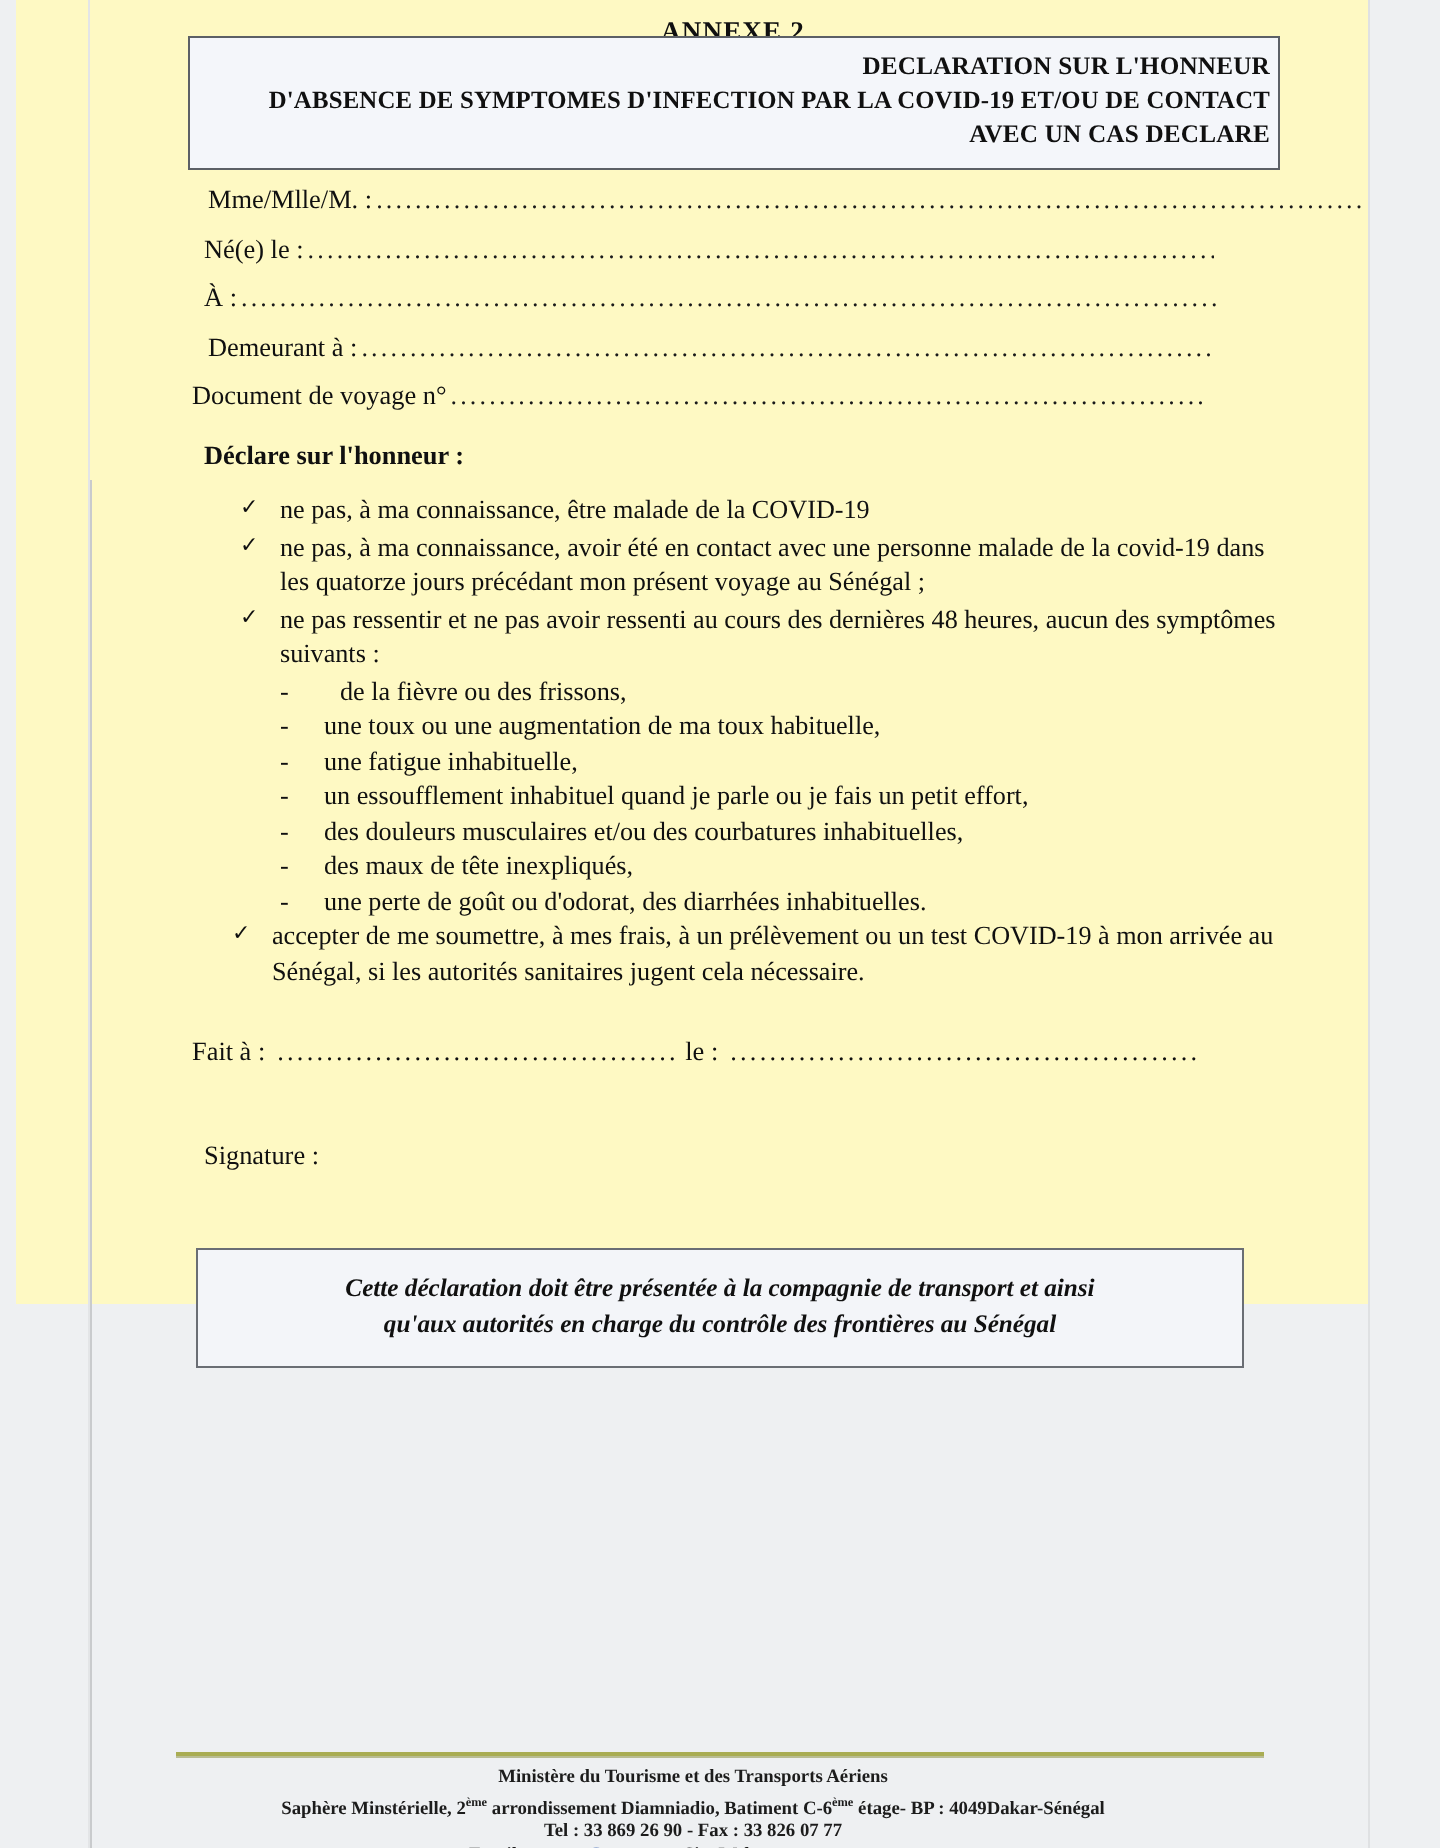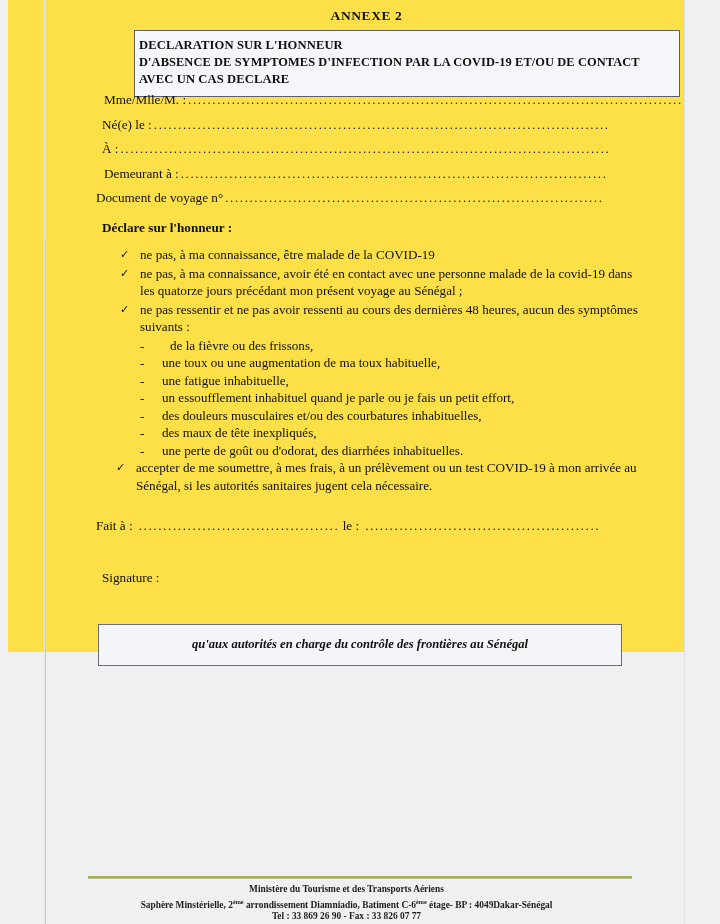--- a/index.html
+++ b/index.html
@@ -15,21 +15,21 @@
     overflow: hidden;
   }
 
   
   .page {
     position: absolute;
     left: 8px;
     top: 0;
     width: 677px;
     height: 652px;
-    background: #fde047;
+    background: #fef9c3;
     box-sizing: border-box;
     padding-left: 44px;
   }
   .page-edge-left {
     position: absolute;
     left: 36px;
     top: 0;
     width: 1px;
     height: 924px;
     background: #e3e5e7;
@@ -65,28 +65,27 @@
     font-size: 13.5px;
     letter-spacing: 0.6px;
     padding-top: 8px;
     padding-left: 40px;
   }
 
   
   .header-box {
     position: absolute;
     left: 86px;
-    top: 30px;
+    top: 18px;
     width: 546px;
     box-sizing: border-box;
     border: 1.3px solid #5c6066;
     background: #f4f6fa;
     padding: 6px 4px 8px 4px;
-    text-align: left;
-    margin-left: 40px;
+    text-align: right;
   }
   .header-box .hline {
     font-weight: bold;
     font-size: 12.6px;
     line-height: 17px;
     letter-spacing: 0.1px;
     white-space: nowrap;
   }
   .header-box .hline.wide {
     font-size: 12.4px;
@@ -374,20 +373,21 @@
         <span class="dots-a">..............................................,</span>
         <span style="margin-left:4px;">le :</span>
         <span class="dots-b">................................................</span>
       </div>
 
       <div class="signature">Signature :</div>
 
     </div>
 
     <div class="notice-box">
+      <div class="nline">Cette déclaration doit être présentée à la  compagnie de transport et ainsi</div>
       <div class="nline">qu'aux autorités en charge du contrôle des frontières au Sénégal</div>
     </div>
 
     <div class="footer">
       <div class="footer-rule"></div>
       <div class="footer-rule2"></div>
       <div class="footer-text">
         <div class="fline">Ministère du Tourisme et des Transports Aériens</div>
         <div class="fline"><span>Saphère Minstérielle, 2</span><sup>ème</sup><span> arrondissement Diamniadio, Batiment C-6</span><sup>ème</sup><span> étage- BP : 4049Dakar-Sénégal</span></div>
         <div class="fline">Tel : 33 869 26 90 - Fax : 33 826 07 77</div>

